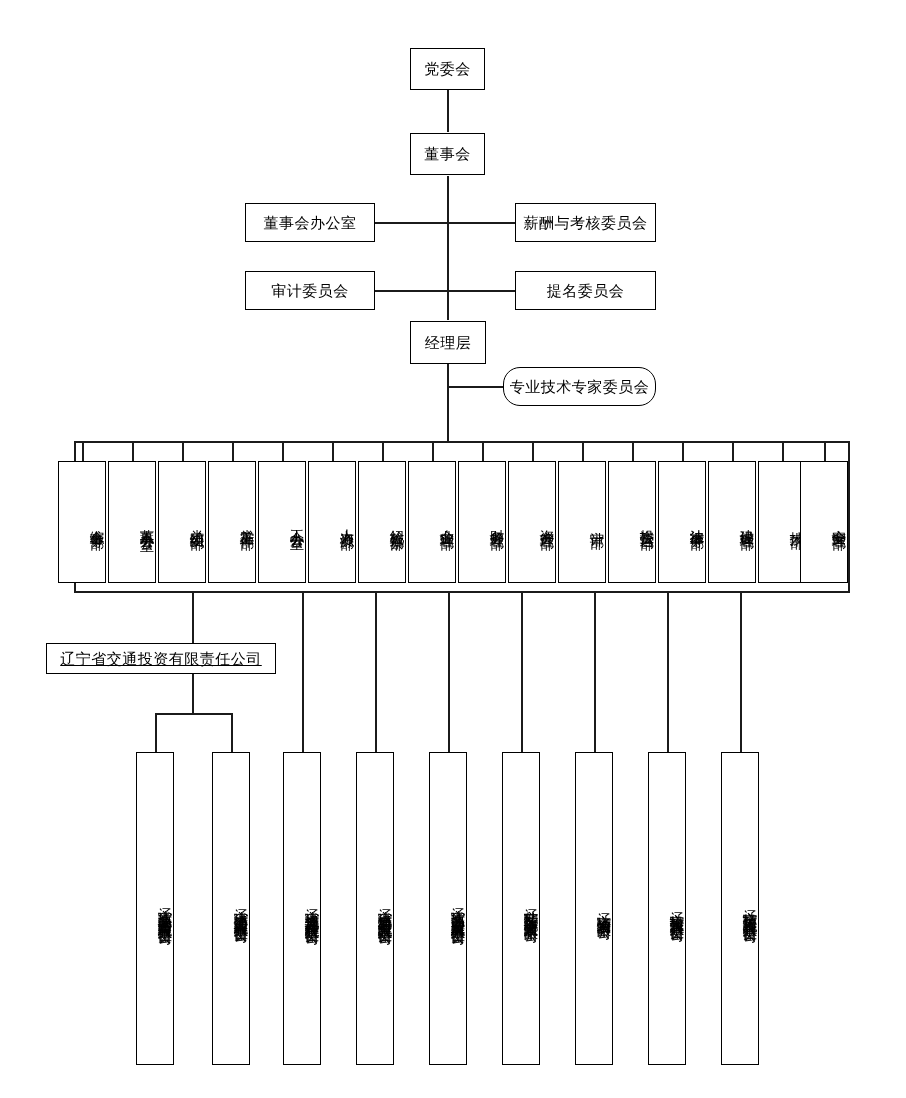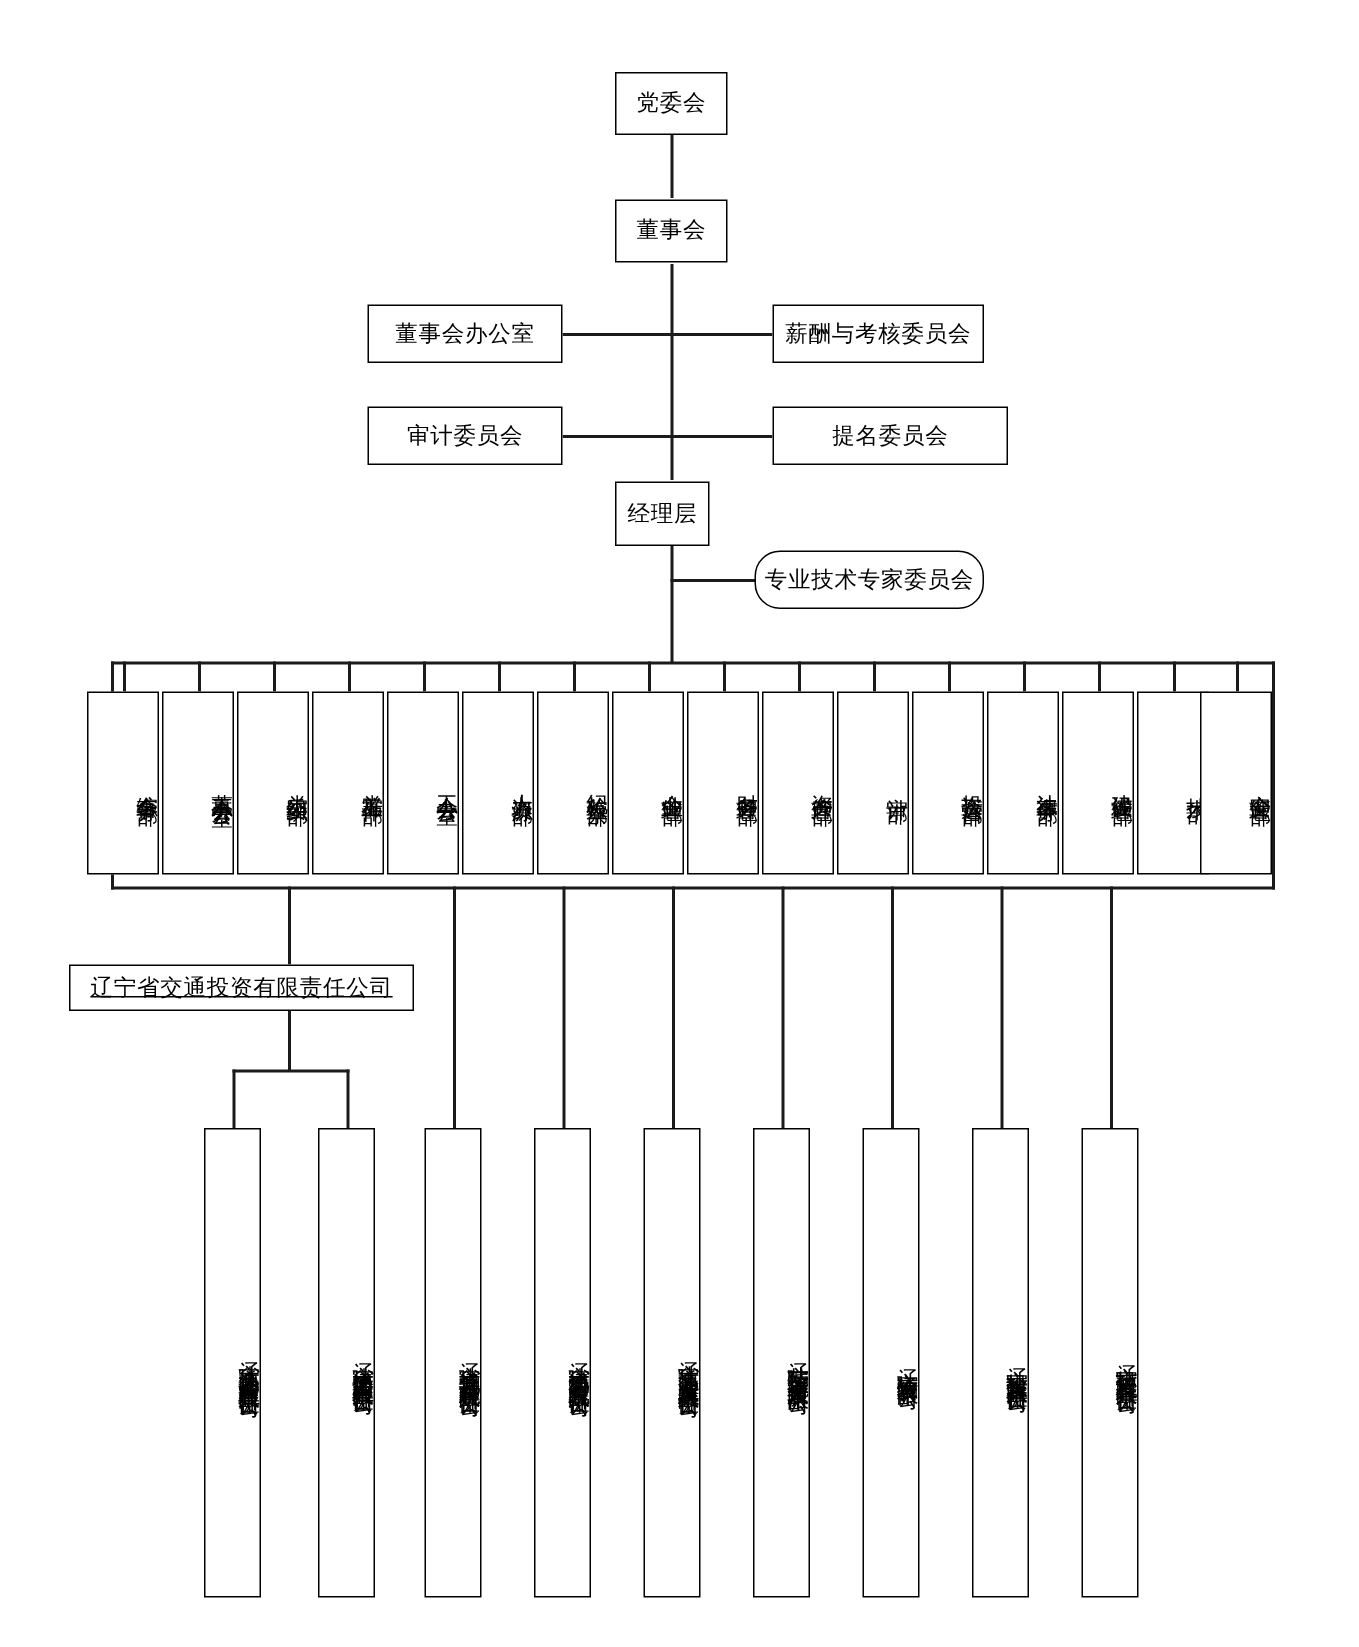--- a/index.html
+++ b/index.html
@@ -123,23 +123,23 @@
   <div class="node h" style="left:410px; top:48px; width:75px; height:42px;">党委会</div>
 
   <div class="node h" style="left:410px; top:133px; width:75px; height:42px;">董事会</div>
 
   <div class="node h" style="left:245px; top:203px; width:130px; height:39px;">董事会办公室</div>
 
   <div class="node h" style="left:245px; top:271px; width:130px; height:39px;">审计委员会</div>
 
   <div class="node h" style="left:515px; top:203px; width:141px; height:39px;">薪酬与考核委员会</div>
 
-  <div class="node h" style="left:515px; top:271px; width:157px; height:39px;">提名委员会</div>
+  <div class="node h" style="left:515px; top:271px; width:141px; height:39px;">提名委员会</div>
 
-  <div class="node h" style="left:410px; top:321px; width:63px; height:43px;">经理层</div>
+  <div class="node h" style="left:410px; top:321px; width:76px; height:43px;">经理层</div>
 
   <div class="node h" style="left:503px; top:367px; width:153px; height:39px;border-radius:17px;">专业技术专家委员会</div>
 
   <div class="node v dept" style="left:58px;  top:461px; width:48px; height:122px;">综合事务部</div>
   <div class="node v dept" style="left:108px; top:461px; width:48px; height:122px;">董事会办公室</div>
   <div class="node v dept" style="left:158px; top:461px; width:48px; height:122px;">党委组织部</div>
   <div class="node v dept" style="left:208px; top:461px; width:48px; height:122px;">党群工作部</div>
   <div class="node v dept" style="left:258px; top:461px; width:48px; height:122px;">工会办公室</div>
   <div class="node v dept" style="left:308px; top:461px; width:48px; height:122px;">人力资源部</div>
   <div class="node v dept" style="left:358px; top:461px; width:48px; height:122px;">纪检监察部</div>

